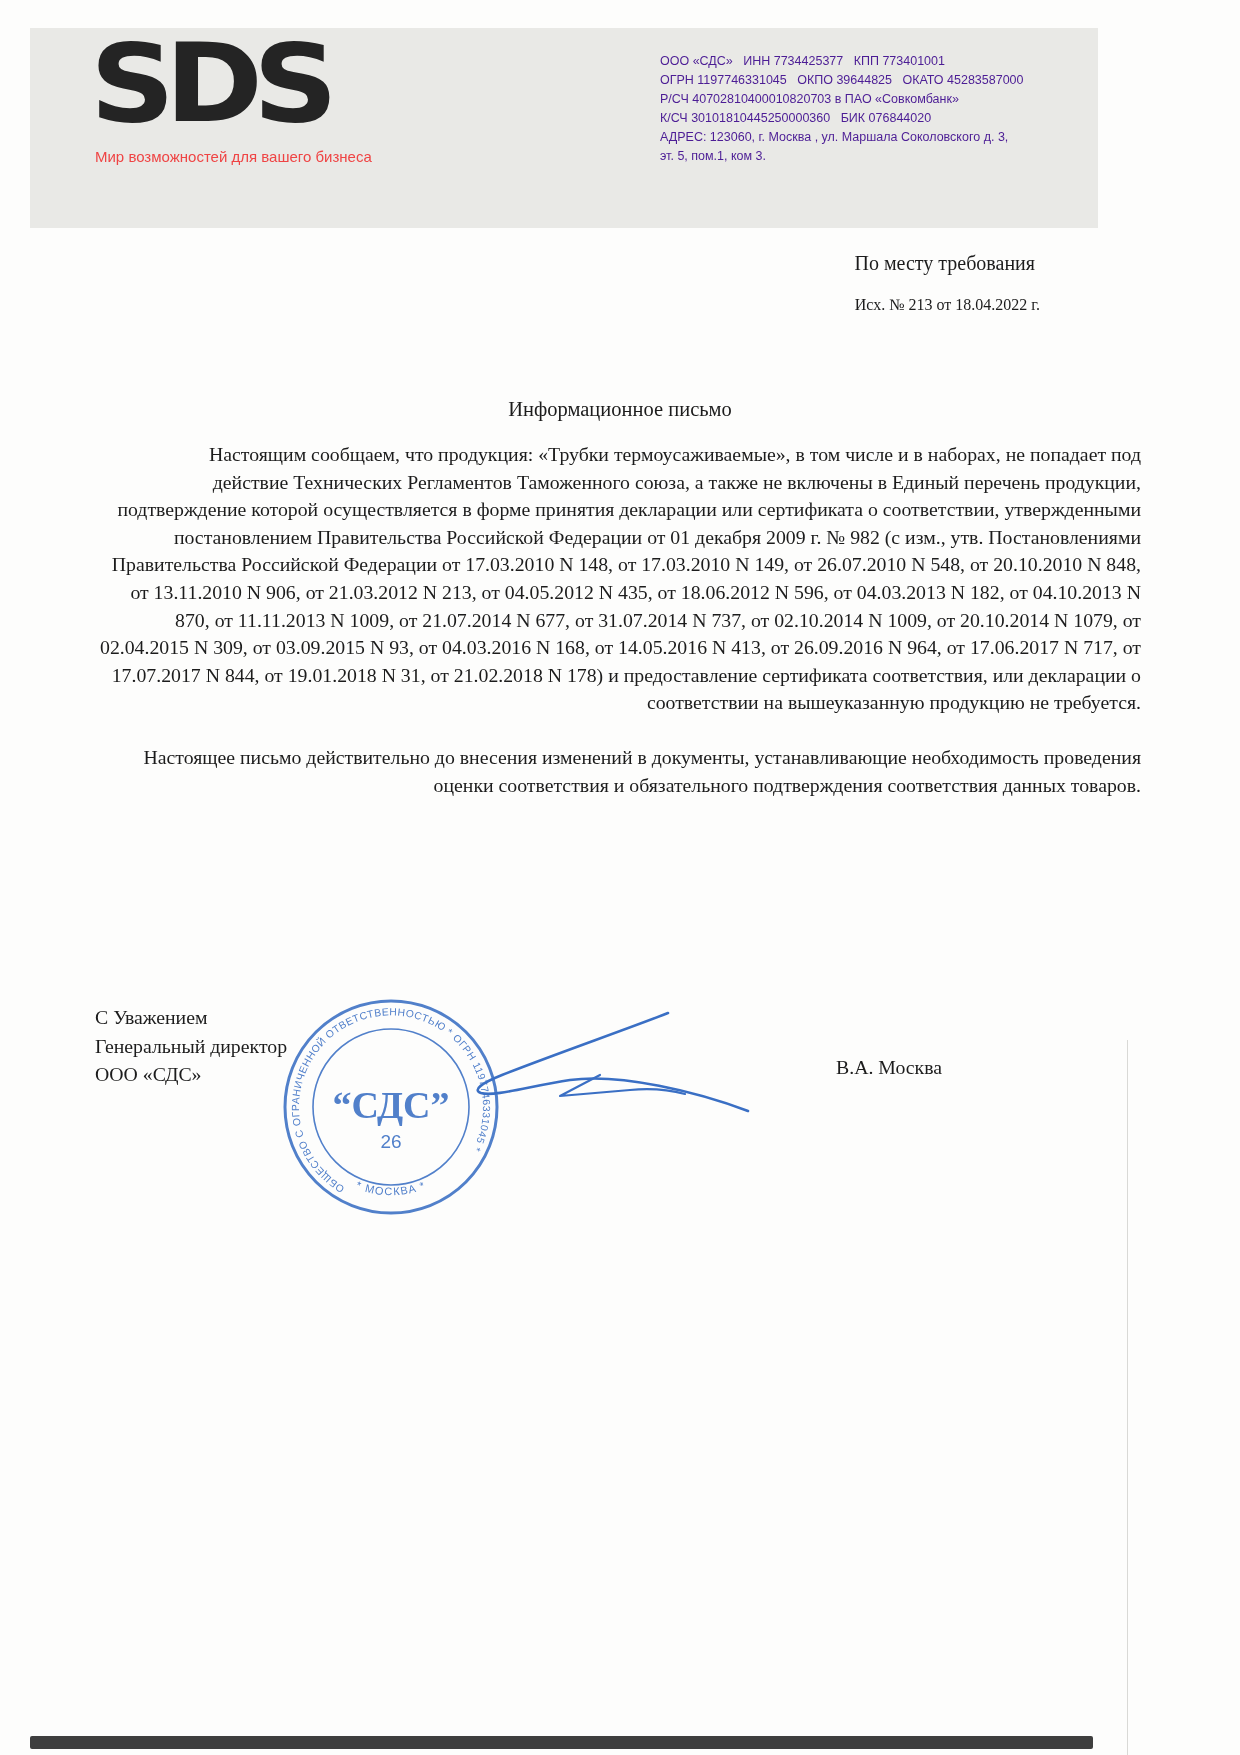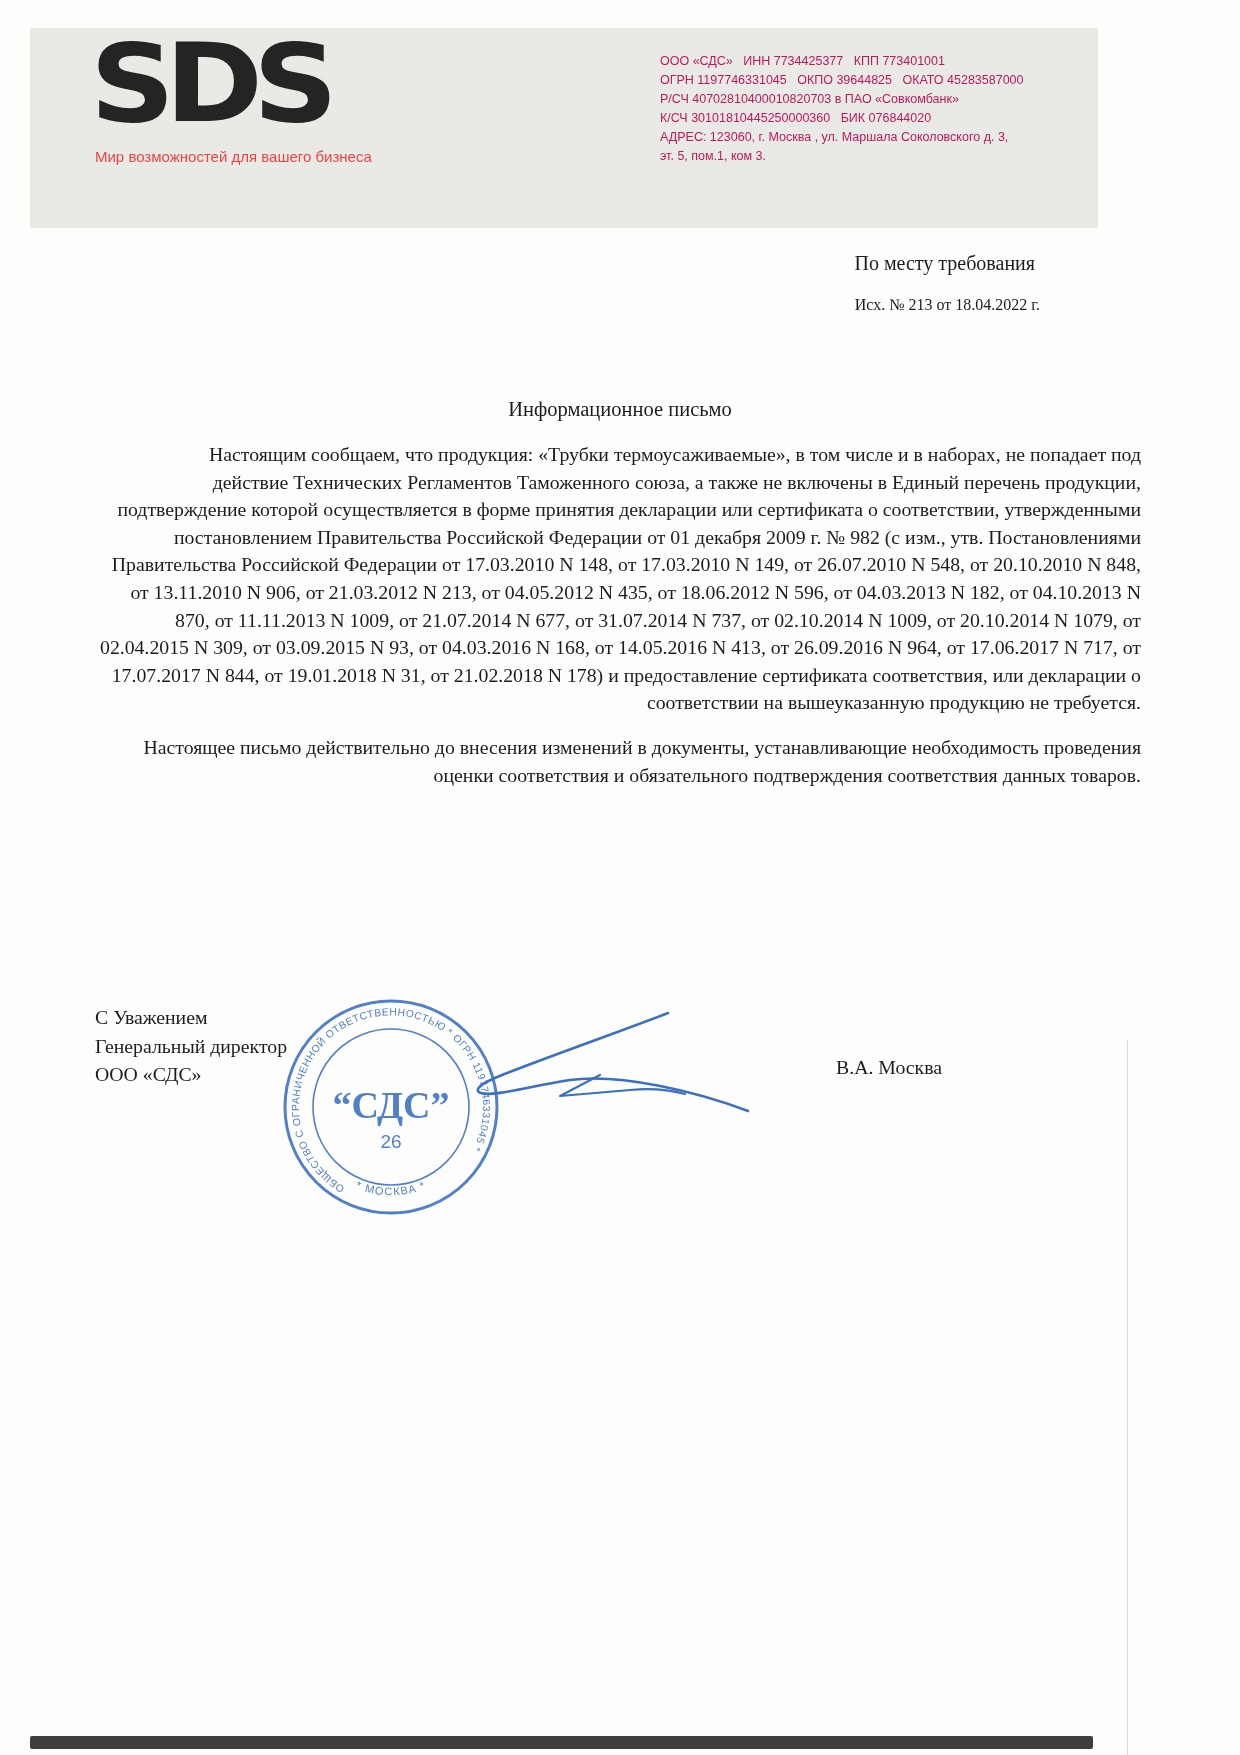--- a/index.html
+++ b/index.html
@@ -22,35 +22,35 @@
     color:#242424; transform:scaleY(0.92); transform-origin:top left;
   }
   .tagline {
     position:absolute; left:95px; top:148px;
     font-family:Liberation Sans, sans-serif;
     font-size:15px; color:#ef4444;
   }
   .company-details {
     position:absolute; left:660px; top:52px;
     font-family:"Liberation Sans", sans-serif;
-    font-size:12.5px; line-height:19px; color:#be185d;
+    font-size:12.5px; line-height:19px; color:#4c1d95;
   }
   .company-details div { white-space:pre-wrap; }
   .recipient { position:absolute; right:205px; top:252px; font-size:20px; }
   .ref-number { position:absolute; right:200px; top:296px; font-size:16px; }
   .letter-title {
     position:absolute; left:0; top:398px; width:100%;
     text-align:center; font-size:20.5px;
   }
   .letter-body {
     position:absolute; left:95px; top:441px; width:1046px;
     font-size:19.8px; line-height:27.6px; text-align:right;
   }
   .letter-body .p1 { text-indent:64px; }
-  .letter-body .p2 { margin-top:17px; }
+  .letter-body .p2 { margin-top:27px; }
   .signature-block {
     position:absolute; left:95px; top:1003px;
     font-size:19.8px; line-height:28.5px;
   }
   .signatory-name { position:absolute; left:836px; top:1056px; font-size:19.8px; }
   .stamp-wrap {
     position:absolute; left:276px; top:992px; width:230px; height:230px;
     opacity:0.88;
   }
   .stamp-wrap svg { display:block; }

